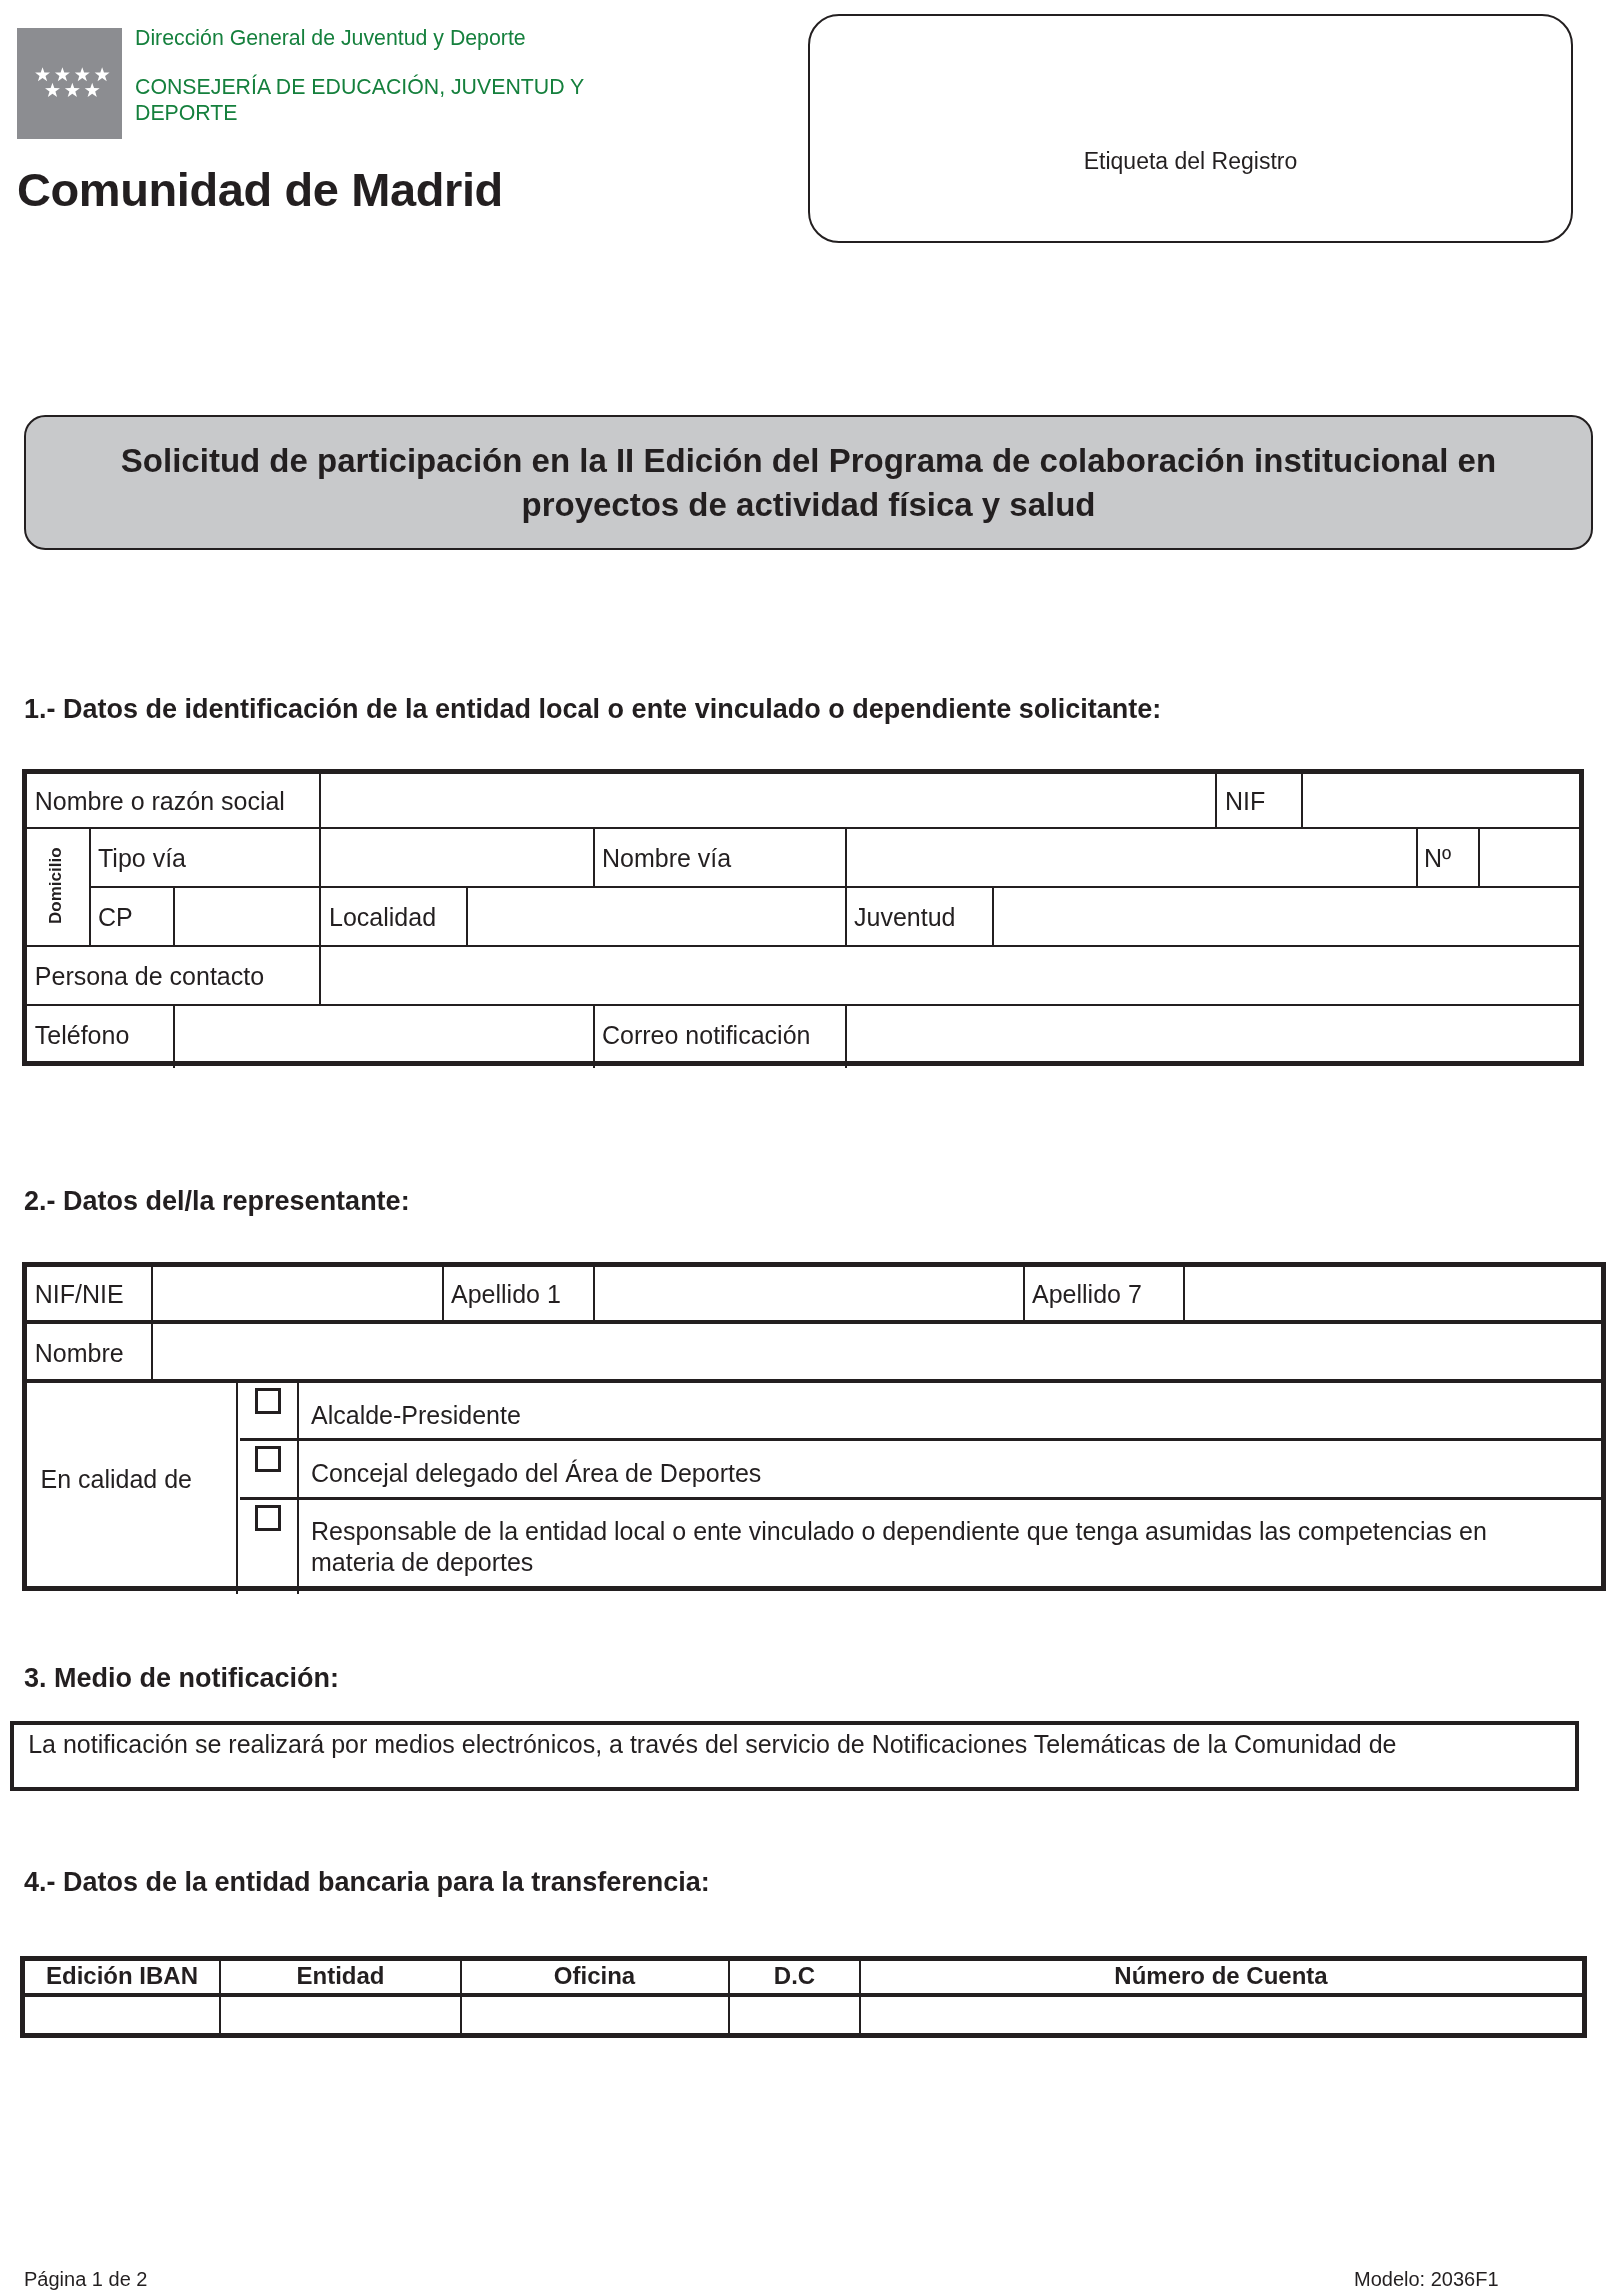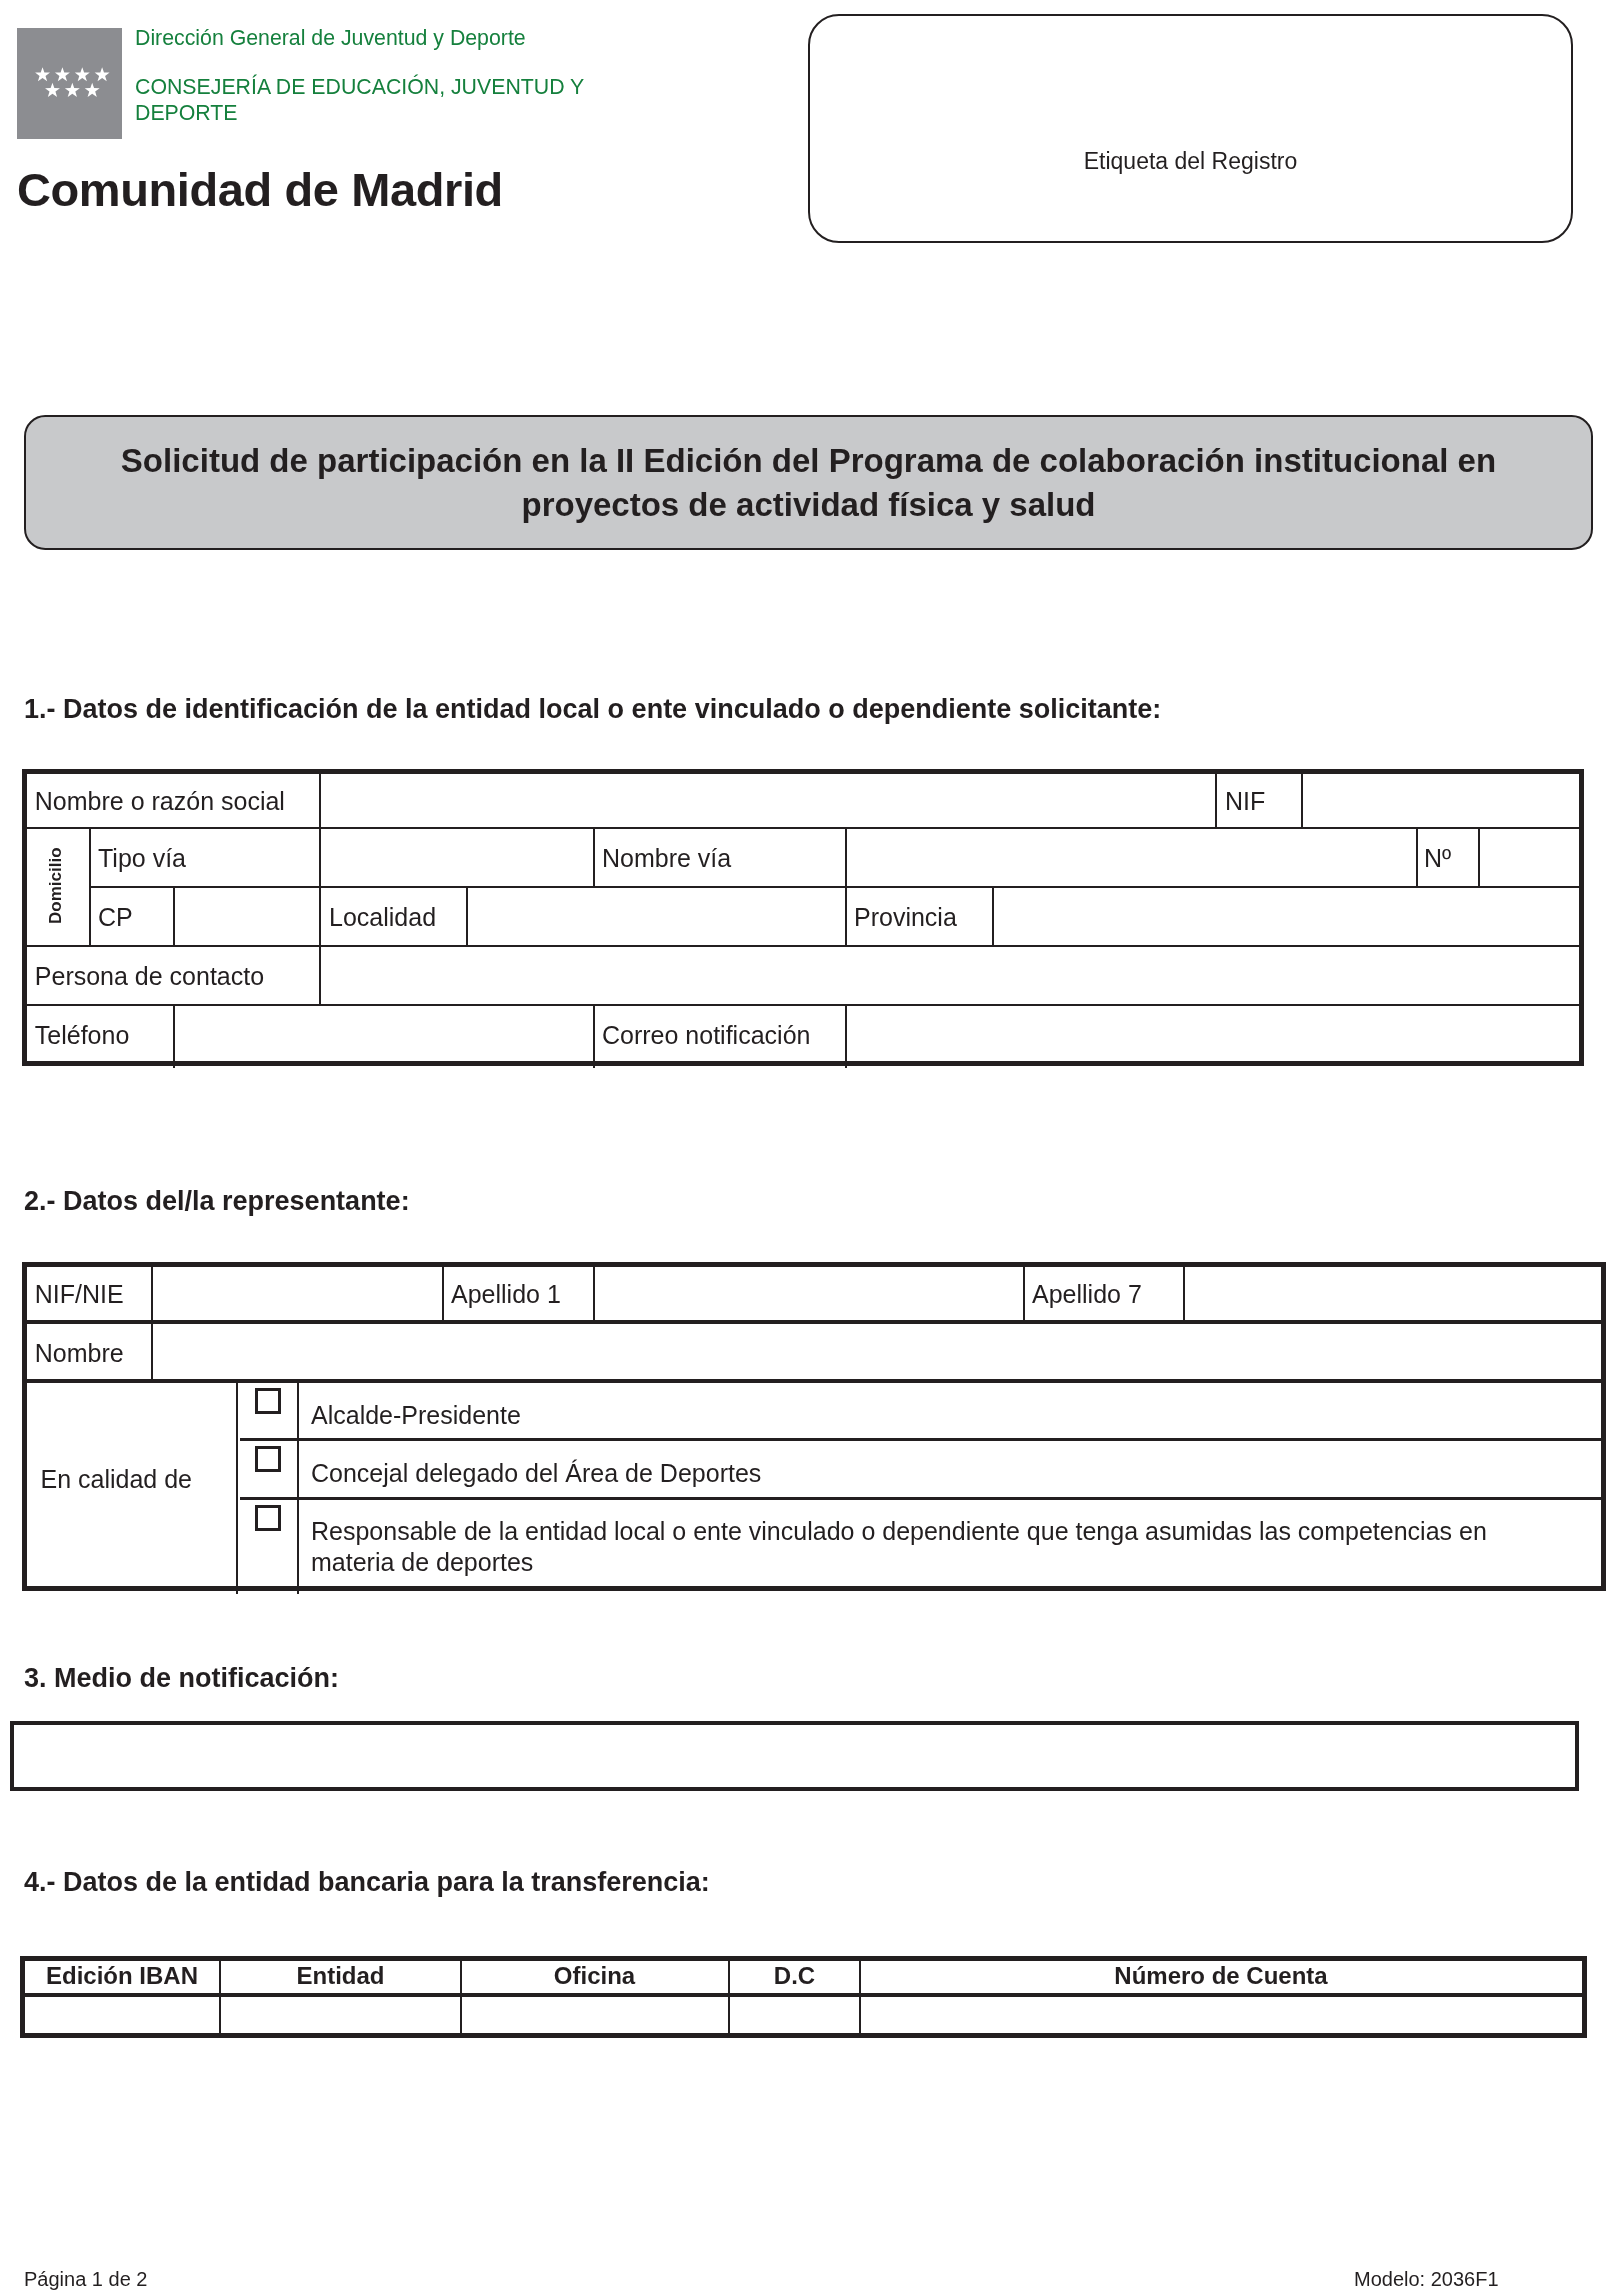--- a/index.html
+++ b/index.html
@@ -108,21 +108,21 @@
   <div class="vline" style="left:818px; top:230px; height:64px;"></div>
 
   <div class="lbl" style="left:7.8px; top:12.8px;">Nombre o razón social</div>
   <div class="lbl" style="left:1198px; top:12.8px;">NIF</div>
   <div class="vert" style="left:-15.6px; top:101px; width:92px; height:21.3px; text-align:center;">Domicilio</div>
   <div class="lbl" style="left:71px; top:70px;">Tipo vía</div>
   <div class="lbl" style="left:575px; top:70px;">Nombre vía</div>
   <div class="lbl" style="left:1397px; top:70px;">Nº</div>
   <div class="lbl" style="left:71px; top:129px;">CP</div>
   <div class="lbl" style="left:302px; top:129px;">Localidad</div>
-  <div class="lbl" style="left:827px; top:129px;">Provincia</div>
+  <div class="lbl" style="left:827px; top:129px;">Juventud</div>
   <div class="lbl" style="left:7.8px; top:188px;">Persona de contacto</div>
   <div class="lbl" style="left:7.8px; top:247px;">Teléfono</div>
   <div class="lbl" style="left:575px; top:247px;">Correo notificación</div>
 
   <input class="field" style="left: 296px; top: 0px; width: 892px; height: 53px;" value="">
   <input class="field" style="left: 1277px; top: 0px; width: 274px; height: 53px;" value="">
   <input class="field" style="left: 296px; top: 56px; width: 269px; height: 55px;" value="">
   <input class="field" style="left: 821px; top: 56px; width: 566px; height: 55px;" value="">
   <input class="field" style="left: 1454px; top: 56px; width: 97px; height: 55px;" value="">
   <input class="field" style="left: 149px; top: 115px; width: 142px; height: 55px;" value="">
@@ -167,21 +167,21 @@
   <div class="lbl" style="left:284px; top:192px;">Concejal delegado del Área de Deportes</div>
 
   <div class="checkbox" style="left:228px; top:238px;"></div>
   <div class="lbl" style="left:284px; top:250px;">Responsable de la entidad local o ente vinculado o dependiente  que tenga asumidas las competencias en</div>
   <div class="lbl" style="left:284px; top:281px;">materia de deportes</div>
 </div>
 
 <div class="abs section-heading" style="left:24px; top:1663px;">3.  Medio de notificación:</div>
 <div class="abs notif-box">
   <p>
-    <br>
+    <span>La notificación se realizará por medios electrónicos, a través del servicio de Notificaciones Telemáticas de la Comunidad de</span><br>
   </p>
 </div>
 
 <div class="abs section-heading" style="left:24px; top:1867px;">4.- Datos de la entidad bancaria para la transferencia:</div>
 
 <div class="abs frame" style="left:20px; top:1956px; width:1567px; height:82px;">
   <div class="hline" style="left:0; right:0; top:32px; height:4.3px;"></div>
   <div class="vline" style="left:194px; top:0; height:73px;"></div>
   <div class="vline" style="left:435px; top:0; height:73px;"></div>
   <div class="vline" style="left:703px; top:0; height:73px;"></div>

